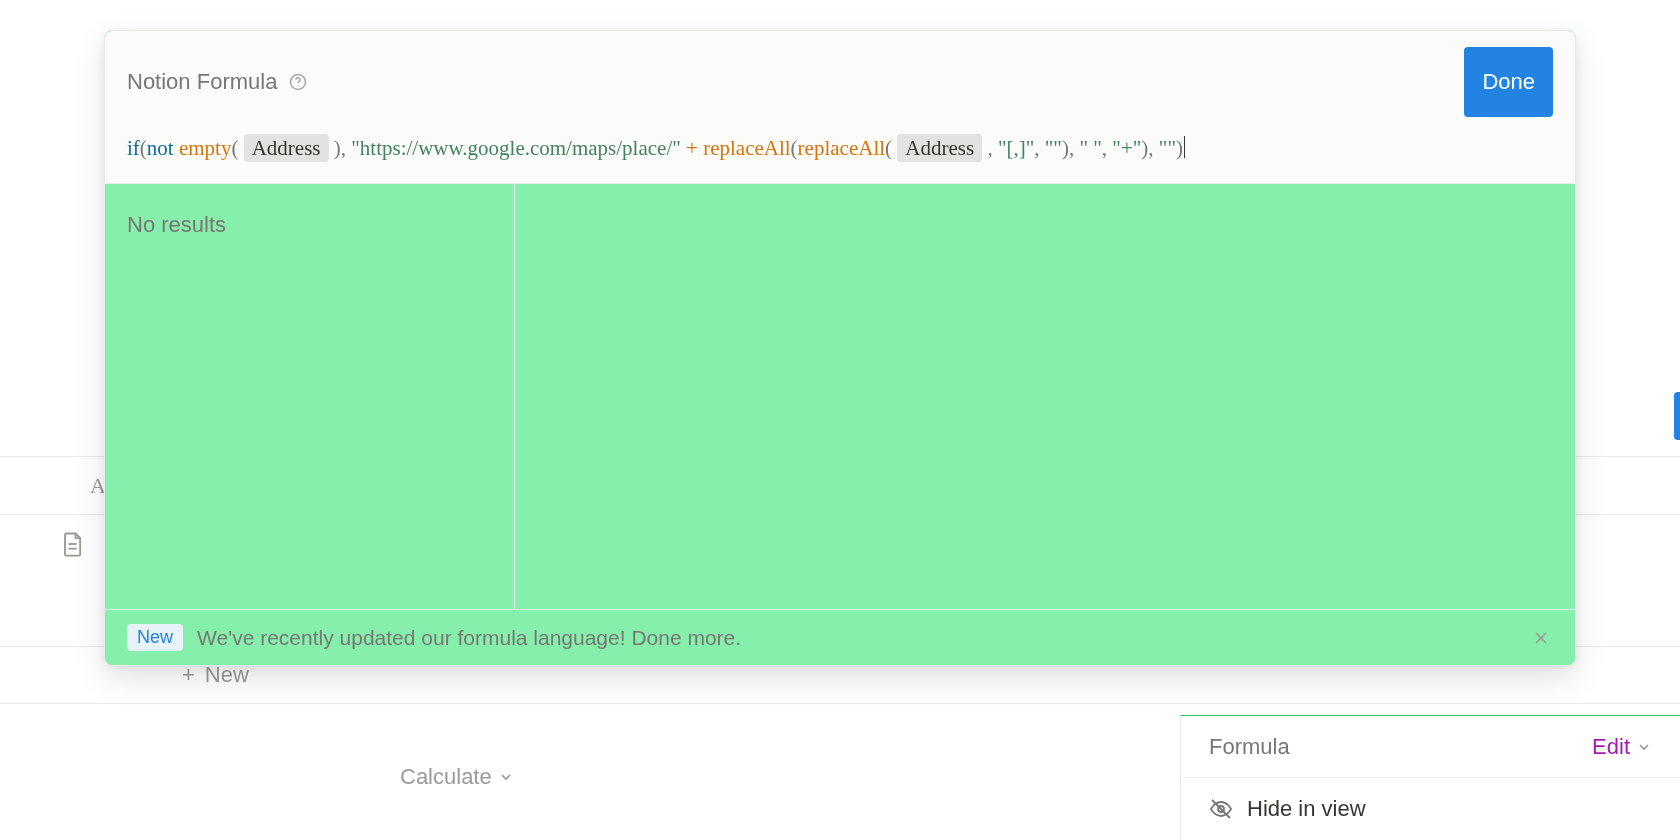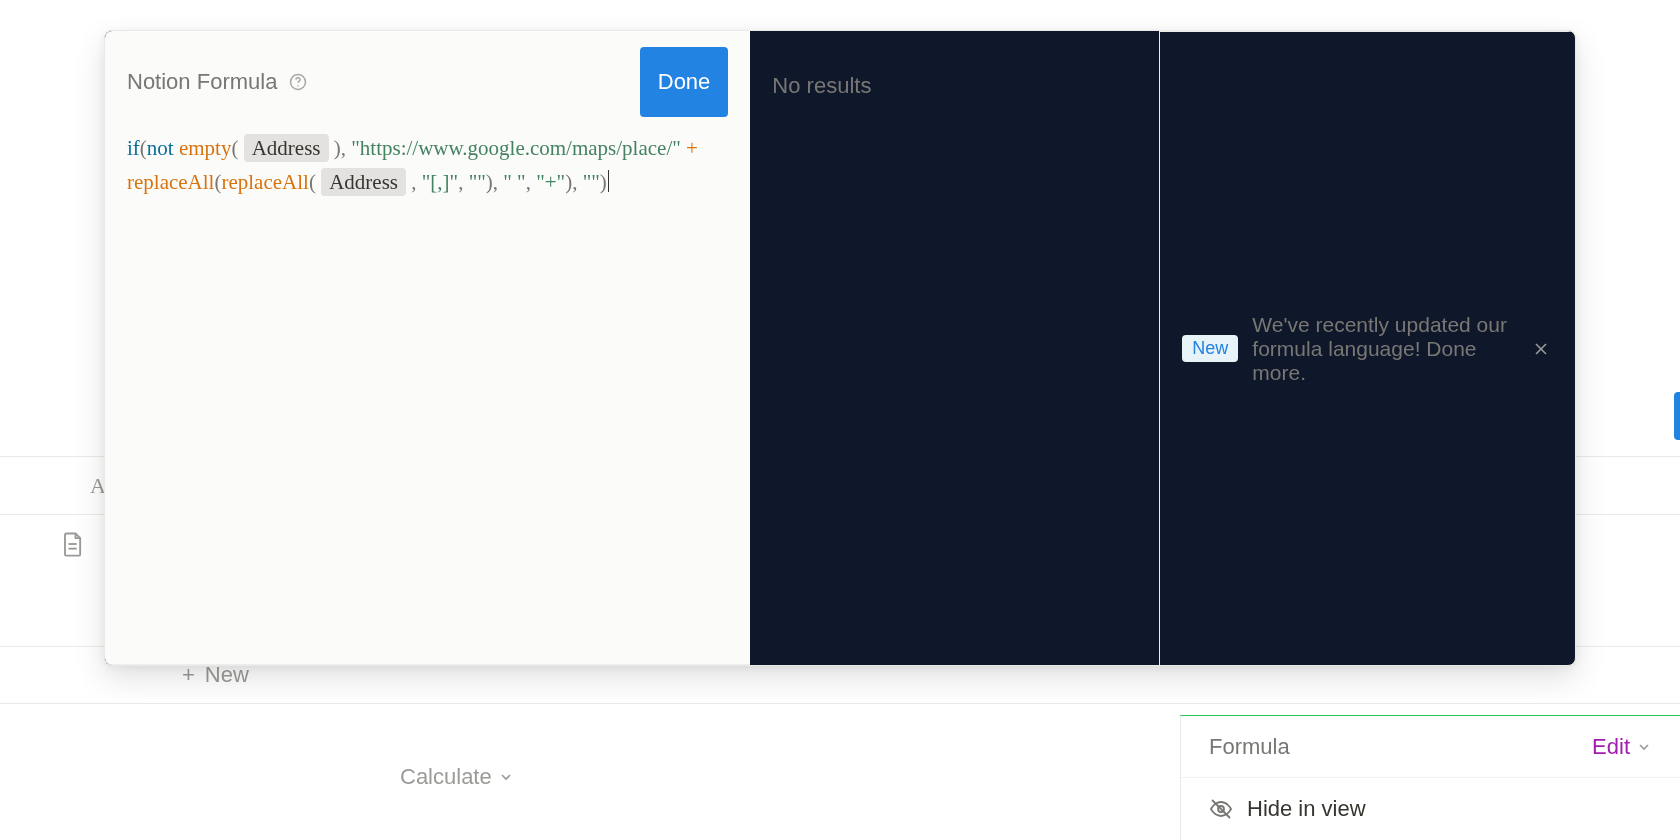--- a/index.html
+++ b/index.html
@@ -77,26 +77,26 @@
   .sp-edit .chev { font-size: 14px; }
   .sp-row.item { gap: 14px; cursor: pointer; }
   .sp-row.item .ico { width: 24px; height: 24px; color: #787774; flex-shrink: 0; }
 
   
   .modal {
     position: absolute;
     left: 104px; right: 104px;
     top: 30px;
     bottom: 174px;
-    background: #0f172a;
+    background: #86efac;
     border: 1px solid #e9e9e7;
     border-radius: 8px;
     box-shadow: 0 12px 32px rgba(0,0,0,0.12), 0 2px 8px rgba(0,0,0,0.06);
     display: flex;
-    flex-direction: row;
+    flex-direction: column;
     overflow: hidden;
   }
   .modal-head {
     background: #fbfbfa;
     border-bottom: 1px solid #ededec;
     padding: 16px 22px 18px 22px;
   }
   .mh-top {
     display: flex;
     justify-content: space-between;
@@ -155,21 +155,20 @@
     min-height: 0;
   }
   .mb-left {
     width: 410px;
     border-right: 1px solid #ededec;
     padding: 28px 22px;
   }
   .no-results {
     color: #787774;
     font-size: 22px;
-    margin-top: 14px;
   }
   .mb-right { flex: 1; }
 
   .modal-foot {
     border-top: 1px solid #ededec;
     padding: 14px 22px;
     display: flex;
     align-items: center;
     gap: 14px;
   }

